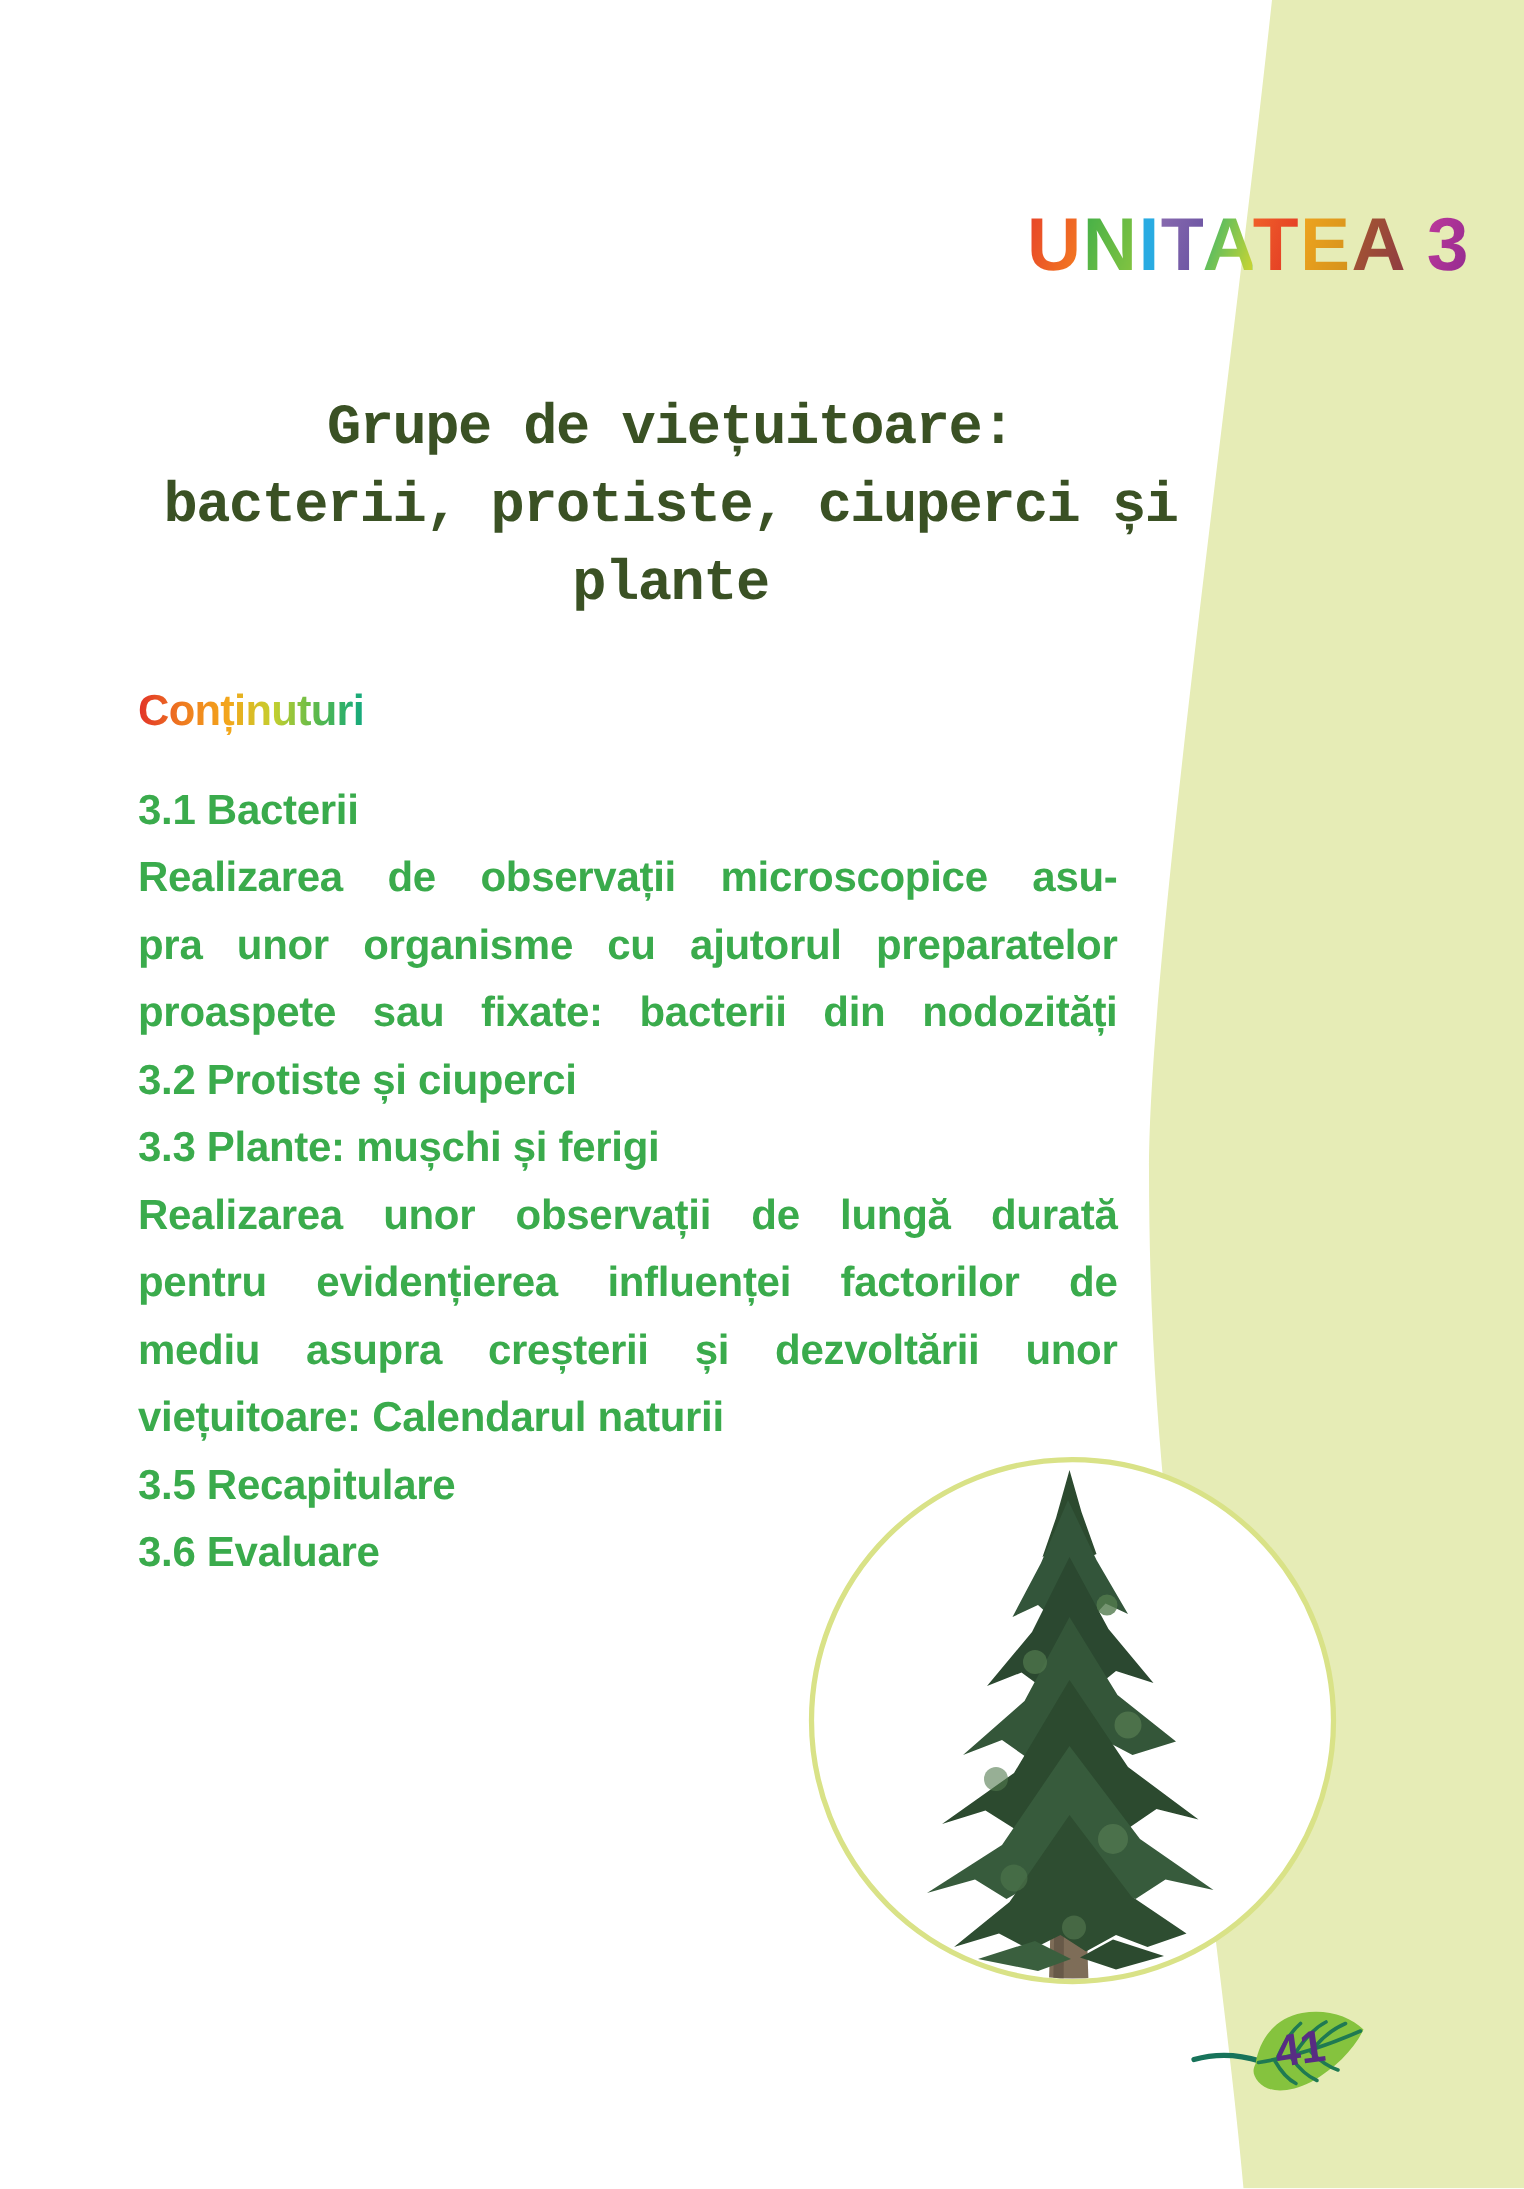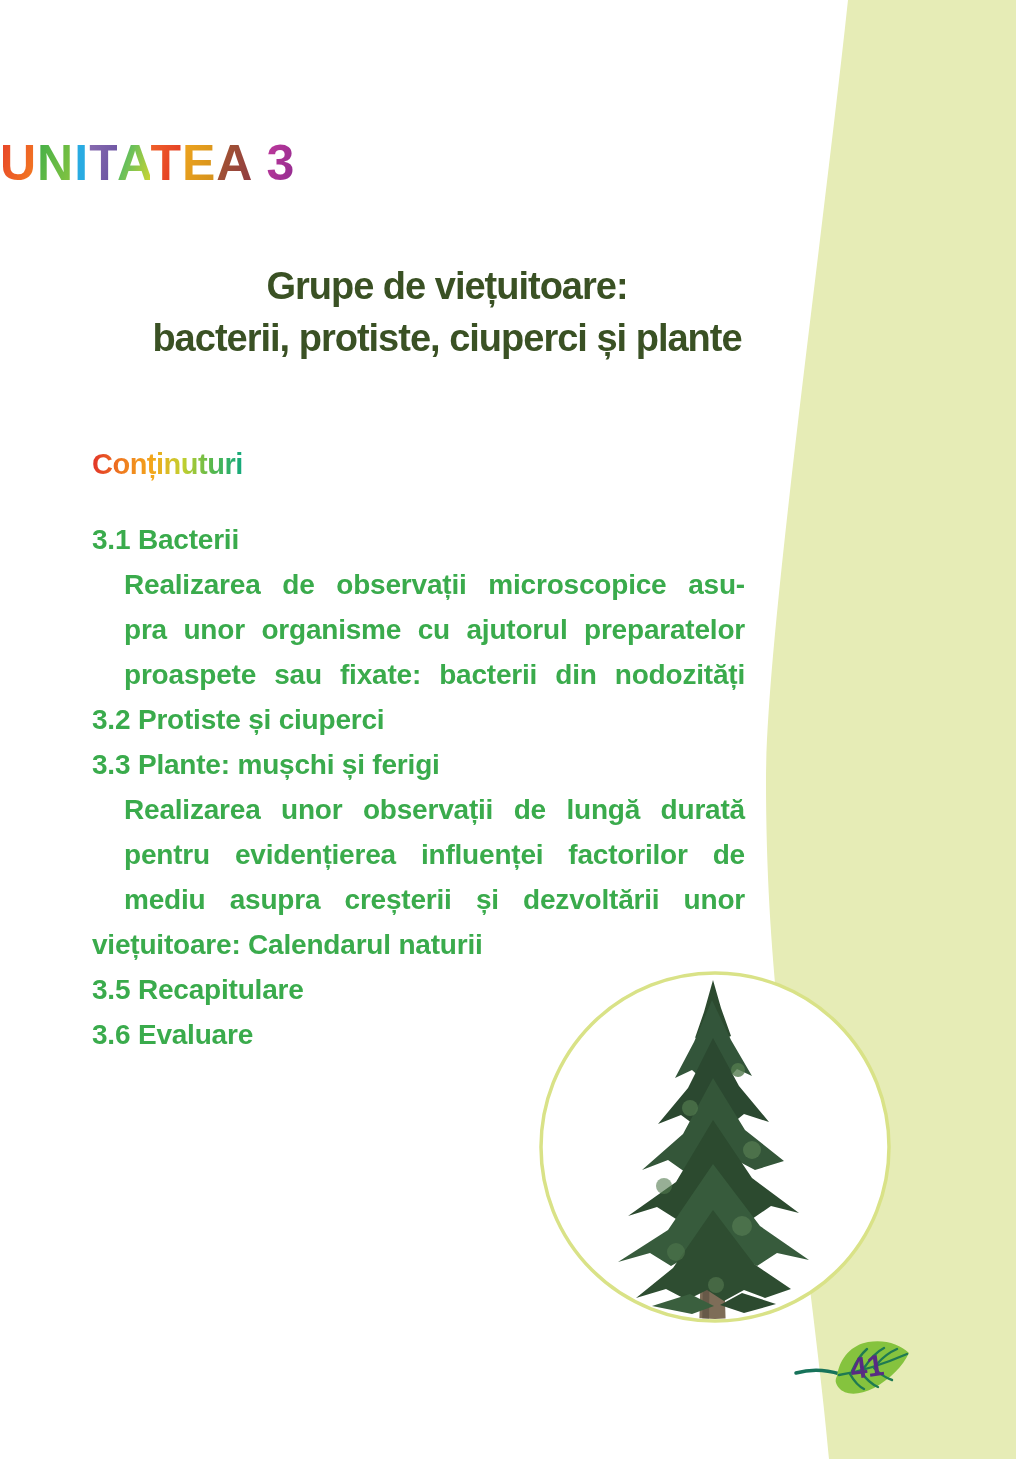--- a/index.html
+++ b/index.html
@@ -7,55 +7,55 @@
     position:relative;
     width:1016px;height:1459px;
     background:#ffffff;
     overflow:hidden;
     font-family:"Liberation Sans", sans-serif;
   }
   #bg-svg{position:absolute;left:0;top:0;width:1016px;height:1459px;}
 
   .unit-title{
     position:absolute;left:0;top:134px;width:980px;
-    text-align:left;
+    text-align:right;
     font-size:50px;font-weight:bold;letter-spacing:1px;
     white-space:pre;
   }
   .gl{
     -webkit-background-clip:text;
     background-clip:text;
     color:transparent;
   }
   .heading{
     position:absolute;left:40px;top:260px;width:814px;
     text-align:center;
     font-size:38px;font-weight:bold;letter-spacing:-1px;
     line-height:52px;
     color:var(--heading-green,#3a5124);
+    font-family:Liberation Mono, monospace;
   }
   .contents-heading{
-    position:absolute;left:92px;top:448px;
+    position:absolute;left:92px;top:458px;
     font-size:29px;font-weight:bold;letter-spacing:-0.5px;
     -webkit-background-clip:text;
     background-clip:text;
     color:transparent;
   }
   .content-list{
     position:absolute;left:92px;top:517px;width:653px;
     font-size:28px;font-weight:bold;line-height:45px;
     letter-spacing:-0.2px;
     color:var(--content-green,#3aab4c);
   }
   .cline{height:45px;overflow:visible;white-space:nowrap;}
   .cline.j{
     white-space:normal;
     text-align:justify;
     text-align-last:justify;
-    margin-left:32px;
   }
   .page-number{
     position:absolute;left:845px;top:1350px;width:44px;
     font-size:30px;font-weight:bold;
     color:var(--page-number-purple,#582c83);
     transform:rotate(-8deg);
     text-align:center;
   }
 </style>
 </head>

